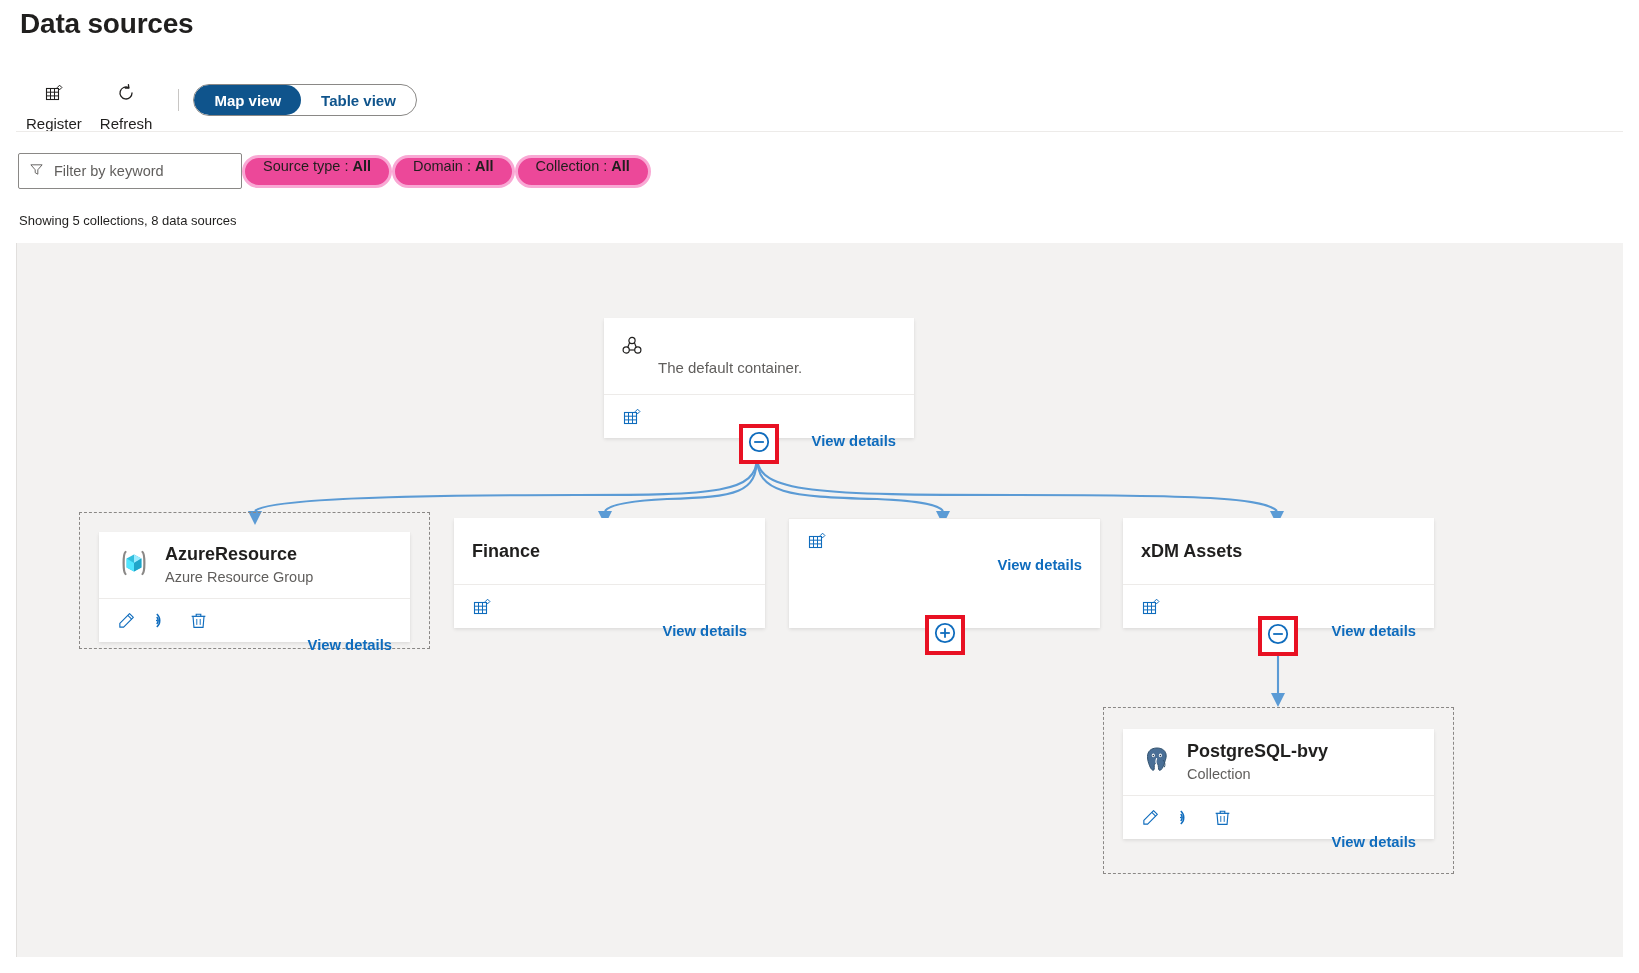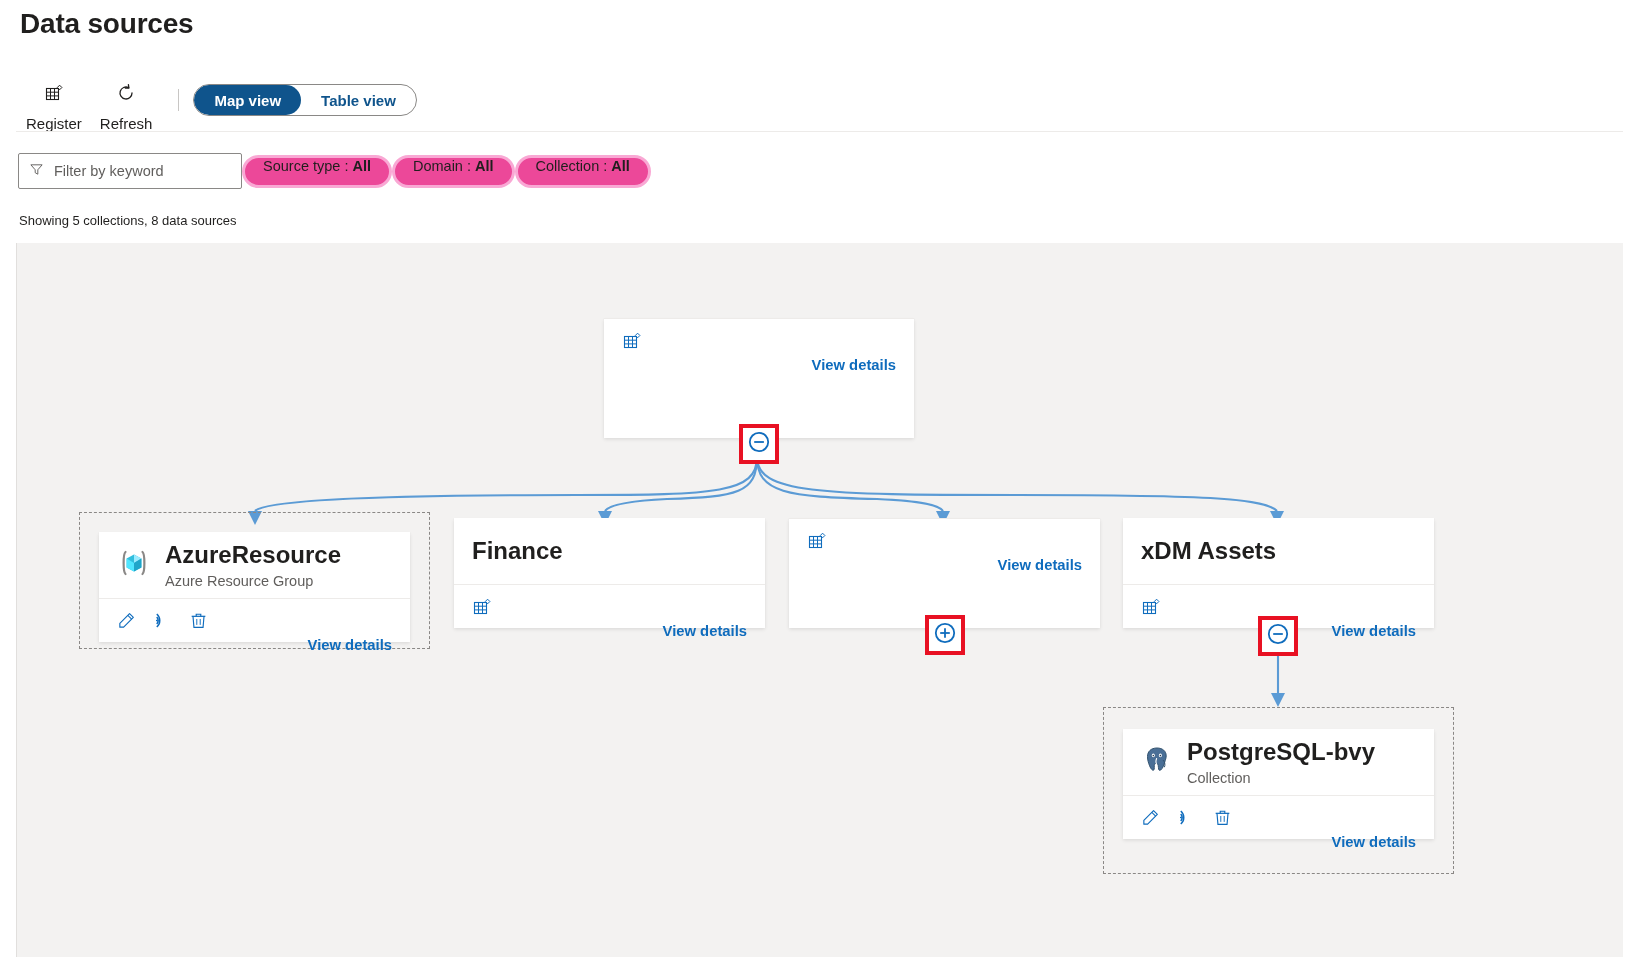--- a/index.html
+++ b/index.html
@@ -101,21 +101,21 @@
     background: #ffffff;
     box-shadow: 0 1.6px 3.6px rgba(0,0,0,0.10), 0 0.3px 0.9px rgba(0,0,0,0.09);
     display: flex; flex-direction: column;
   }
   .card-body { flex: 1; display: flex; align-items: center; padding: 0 20px; gap: 14px; }
   .card-footer {
     height: 44px; border-top: 1px solid #edebe9;
     display: flex; align-items: center; padding: 0 18px;
     position: relative;
   }
-  .card-title { font-size: 24px; font-weight: 700; color: #201f1e; line-height: 1.25; }
+  .card-title { font-size: 18px; font-weight: 700; color: #201f1e; line-height: 1.25; }
   .card-sub { font-size: 14.5px; color: #605e5c; line-height: 1.3; margin-top: 2px; }
   .card-desc { font-size: 15px; color: #605e5c; }
   .view-details {
     margin-left: auto; font-size: 14.8px; font-weight: 700; color: #0f6cbd;
     cursor: pointer; white-space: nowrap; margin-top: 48px;
   }
   .footer-icons { display: flex; align-items: center; gap: 17px; }
   .icon-btn { cursor: pointer; display: flex; align-items: center; }
 
   
@@ -213,20 +213,33 @@
         <g fill="#5b9bd5">
           <path d="M238,282 L231,268 L245,268 Z"></path>
           <path d="M588,282 L581,268 L595,268 Z"></path>
           <path d="M926,282 L919,268 L933,268 Z"></path>
           <path d="M1260,282 L1253,268 L1267,268 Z"></path>
           <path d="M1261,464 L1254,450 L1268,450 Z"></path>
         </g>
       </svg>
 
       <div class="card" style="left:587px; top:75px; width:310px; height:120px;">
+        <div class="card-body" style="padding-left:16px;">
+          <span style="align-self:flex-start;margin-top:16px;">
+            <svg width="24" height="24" viewBox="0 0 24 24">
+              <circle cx="12" cy="6.5" r="3.1" fill="none" stroke="#201f1e" stroke-width="1.2"></circle>
+              <circle cx="6.2" cy="16" r="3.1" fill="none" stroke="#201f1e" stroke-width="1.2"></circle>
+              <circle cx="17.8" cy="16" r="3.1" fill="none" stroke="#201f1e" stroke-width="1.2"></circle>
+              <line x1="9.6" y1="8.6" x2="7.8" y2="13.2" stroke="#201f1e" stroke-width="1.2"></line>
+              <line x1="14.4" y1="8.6" x2="16.2" y2="13.2" stroke="#201f1e" stroke-width="1.2"></line>
+              <line x1="9.3" y1="16" x2="14.7" y2="16" stroke="#201f1e" stroke-width="1.2"></line>
+            </svg>
+          </span>
+          <span class="card-desc" style="margin-top:22px;">The default container.</span>
+        </div>
         <div class="card-footer">
           <span class="icon-btn">
             <svg width="20" height="20" viewBox="0 0 20 20">
               <rect x="2.5" y="5.5" width="12" height="11" fill="none" stroke="#0f6cbd" stroke-width="1.1"></rect>
               <line x1="2.5" y1="9.2" x2="14.5" y2="9.2" stroke="#0f6cbd" stroke-width="1"></line>
               <line x1="2.5" y1="12.9" x2="14.5" y2="12.9" stroke="#0f6cbd" stroke-width="1"></line>
               <line x1="6.5" y1="5.5" x2="6.5" y2="16.5" stroke="#0f6cbd" stroke-width="1"></line>
               <line x1="10.5" y1="5.5" x2="10.5" y2="16.5" stroke="#0f6cbd" stroke-width="1"></line>
               <path d="M15.6 2.2 L17.9 4.5 L15.6 6.8 L13.3 4.5 Z" fill="none" stroke="#0f6cbd" stroke-width="1"></path>
             </svg>

